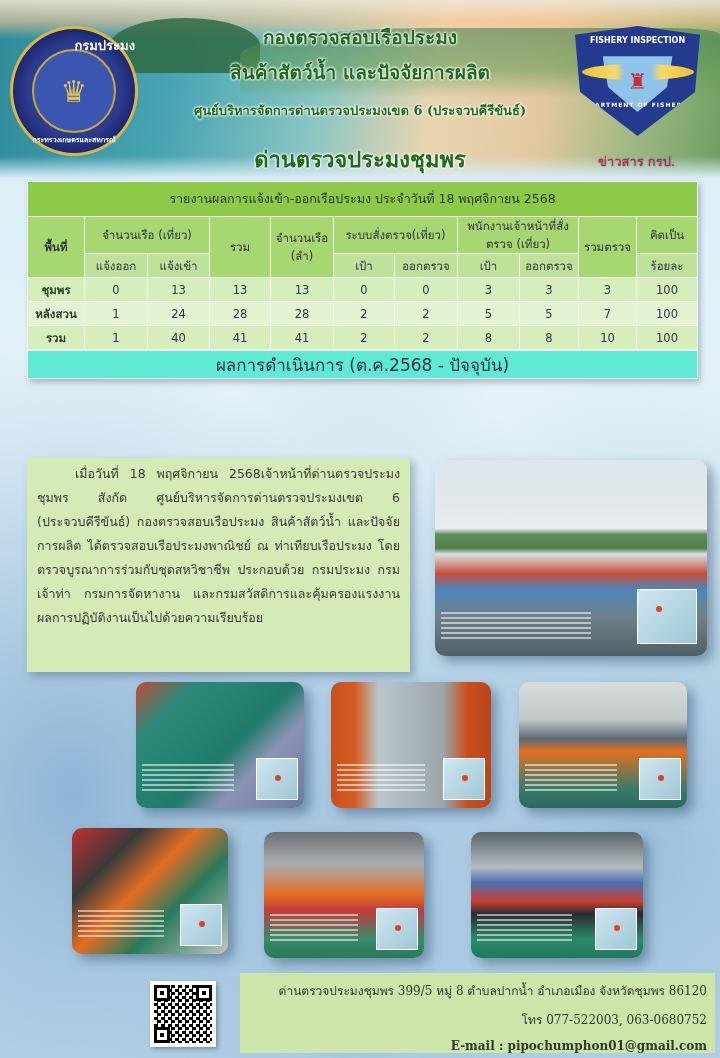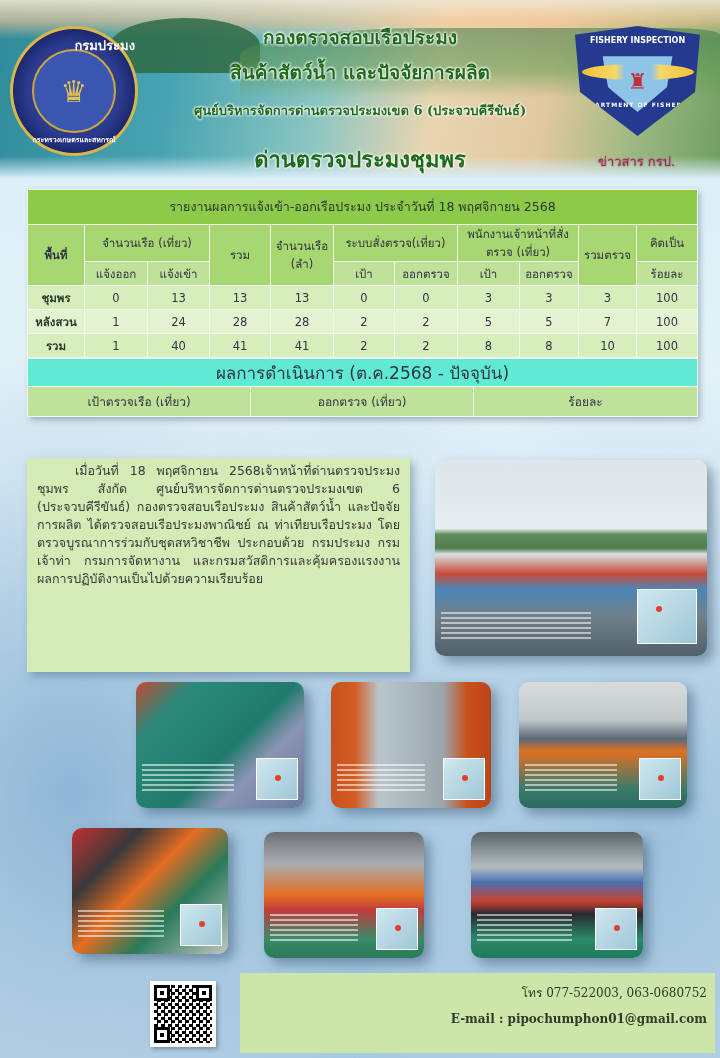--- a/index.html
+++ b/index.html
@@ -69,40 +69,39 @@
   .h1 { top: 22px; font-size: 19px; }
   .h2 { top: 57px; font-size: 19px; }
   .h3 { top: 100px; font-size: 13px; }
   .h4 { top: 142px; font-size: 22px; }
   .news-tag { position: absolute; left: 598px; top: 151px; color: #be185d; font-family: "DejaVu Serif", serif; font-size: 13px; font-weight: normal; text-shadow: 0 0 2px #555; }
 
   
   .table-wrap {
     position: absolute; left: 27px; top: 181px; width: 670px;
     box-shadow: 3px 3px 6px rgba(60,90,120,0.4);
-    margin-top: 8px;
   }
   table { border-collapse: collapse; width: 670px; table-layout: fixed; font-size: 11.5px; color: #334; }
   td, th { border: 1px solid #f2f8ea; text-align: center; font-weight: normal; padding: 0; }
   .t-title { background: #8dca4a; height: 35px; font-size: 12.5px; color: #2a3a2a; }
   .hdr { background: #a6d770; }
   .hdr2 { background: #bfe29a; }
   .r-a { background: #d6edbc; height: 24px; }
   .r-b { background: #e3f3d2; height: 24px; }
   .rowhead { font-weight: bold; color: #2a3a2a; }
   .sum-title { background: #5eead4; height: 26px; font-size: 17px; }
   .sum-hdr { background: #bfe29a; height: 30px; font-size: 12px; }
   .sum-val { background: #e3f3d2; height: 32px; font-size: 12px; }
 
   
   .narrative {
     position: absolute; left: 27px; top: 458px; width: 383px; height: 214px;
     background: #d4ebb5; padding: 4px 10px 0 10px;
     box-shadow: 4px 4px 8px rgba(60,90,120,0.4);
-    font-size: 12.5px; line-height: 18px; color: #3a3a3a; text-align: justify;
+    font-size: 12.5px; line-height: 24px; color: #3a3a3a; text-align: justify;
   }
   .narrative p { text-indent: 38px; }
 
   
   .photo { position: absolute; border-radius: 10px; overflow: hidden;
     box-shadow: 6px 6px 12px rgba(40,70,100,0.45); }
   .photo .stamp { position: absolute; left: 6px; bottom: 14px; width: 55%; height: 30px;
     background: repeating-linear-gradient(180deg, rgba(255,255,255,0.55) 0 2px, rgba(0,0,0,0) 2px 5px); }
   .photo .map { position: absolute; right: 6px; bottom: 8px; width: 42px; height: 42px;
     background: linear-gradient(135deg, #cfe7ef, #9ec7d6); border: 1px solid #fff; }
@@ -244,25 +243,20 @@
   <table>
     <colgroup>
         <col style="width:223px">
         <col style="width:223px">
         <col style="width:224px">
       </colgroup>
     <tbody>
         <tr>
       <td colspan="3" class="sum-title">ผลการดำเนินการ (ต.ค.2568 - ปัจจุบัน)</td>
     </tr>
-    <tr class="sum-hdr">
-      <td>เป้าตรวจเรือ (เที่ยว)</td>
-      <td>ออกตรวจ (เที่ยว)</td>
-      <td>ร้อยละ</td>
-    </tr>
   </tbody>
     </table>
 </div>
 
 <div class="narrative">
   <p>เมื่อวันที่ 18 พฤศจิกายน 2568เจ้าหน้าที่ด่านตรวจประมงชุมพร สังกัด ศูนย์บริหารจัดการด่านตรวจประมงเขต 6 (ประจวบคีรีขันธ์) กองตรวจสอบเรือประมง สินค้าสัตว์น้ำ และปัจจัยการผลิต ได้ตรวจสอบเรือประมงพาณิชย์ ณ ท่าเทียบเรือประมง โดยตรวจบูรณาการร่วมกับชุดสหวิชาชีพ ประกอบด้วย กรมประมง กรมเจ้าท่า กรมการจัดหางาน และกรมสวัสดิการและคุ้มครองแรงงาน ผลการปฏิบัติงานเป็นไปด้วยความเรียบร้อย</p>
 </div>
 
 <div class="photo p-main">
   <div class="stamp"></div>
@@ -293,15 +287,16 @@
   <div class="map"></div>
 </div>
 
 <div class="qr">
   <div class="grid"></div>
   <div class="corner" style="left:4px;top:4px"></div>
   <div class="corner" style="right:4px;top:4px"></div>
   <div class="corner" style="left:4px;bottom:4px"></div>
 </div>
 <div class="footer-box">
+  <div class="l1">ด่านตรวจประมงชุมพร  399/5 หมู่ 8 ตำบลปากน้ำ อำเภอเมือง จังหวัดชุมพร 86120</div>
   <div class="l2">โทร 077-522003, 063-0680752</div>
   <div class="l3">E-mail : pipochumphon01@gmail.com</div>
 </div>
 
 </body></html>

